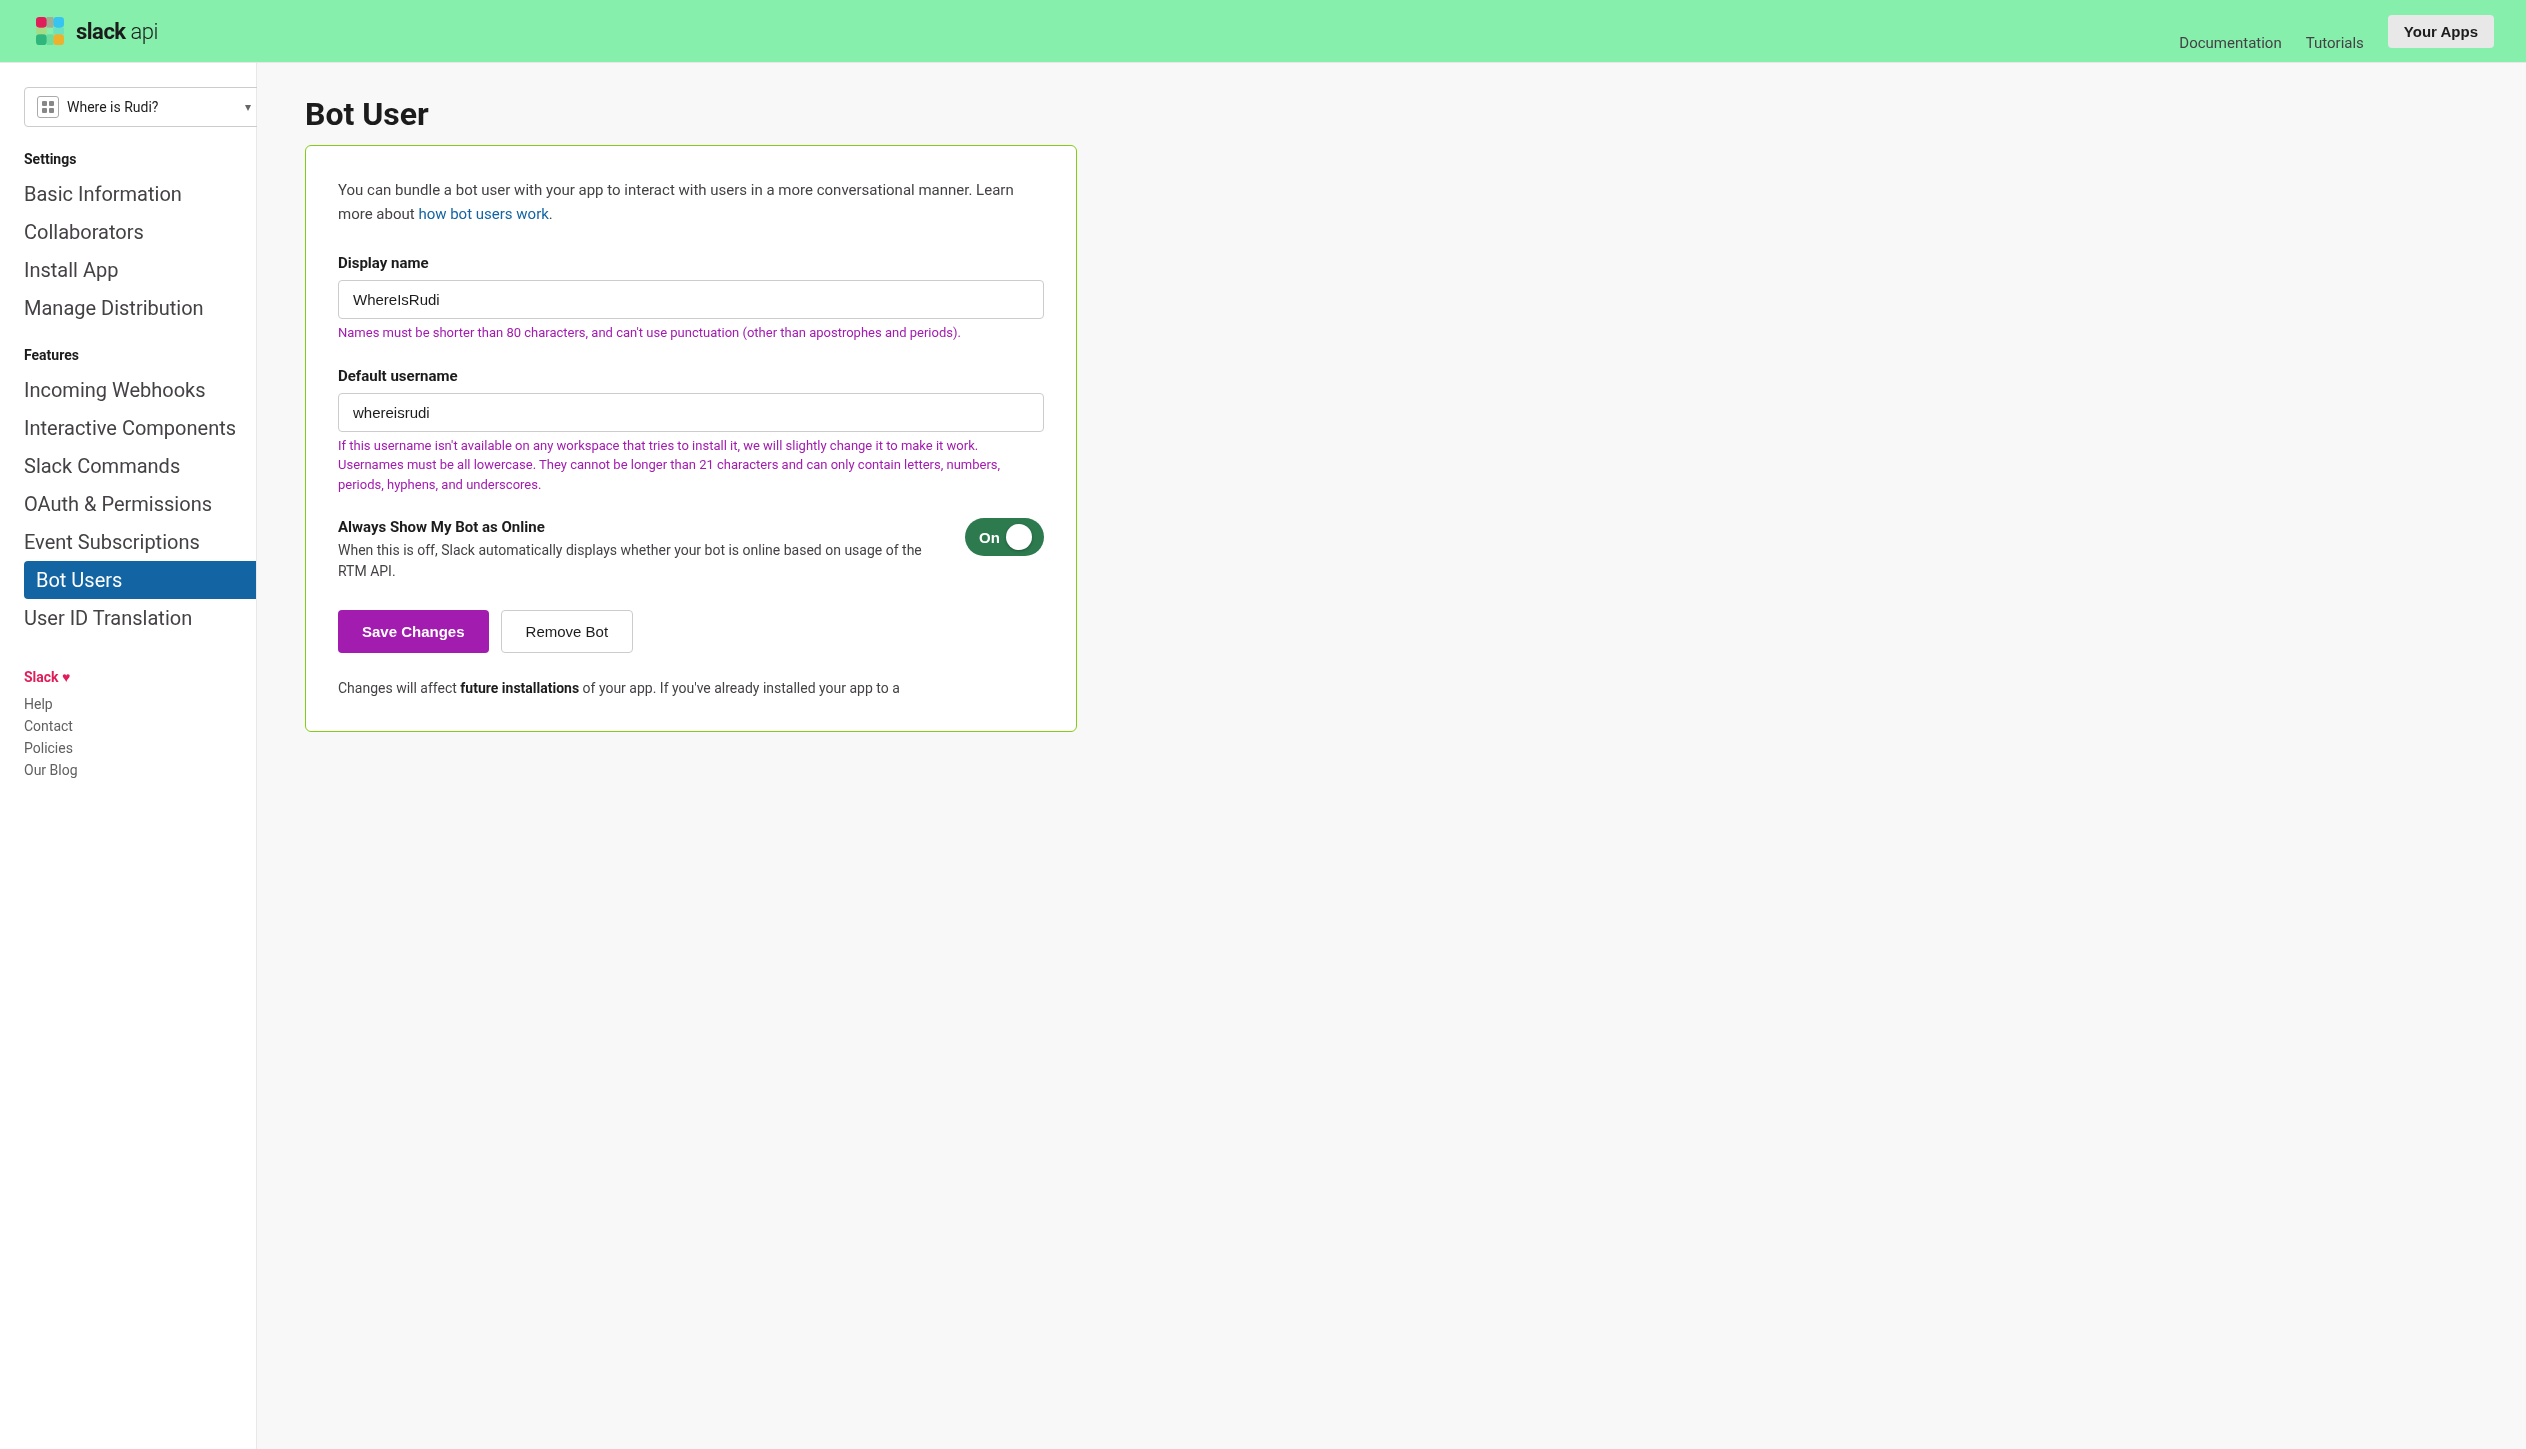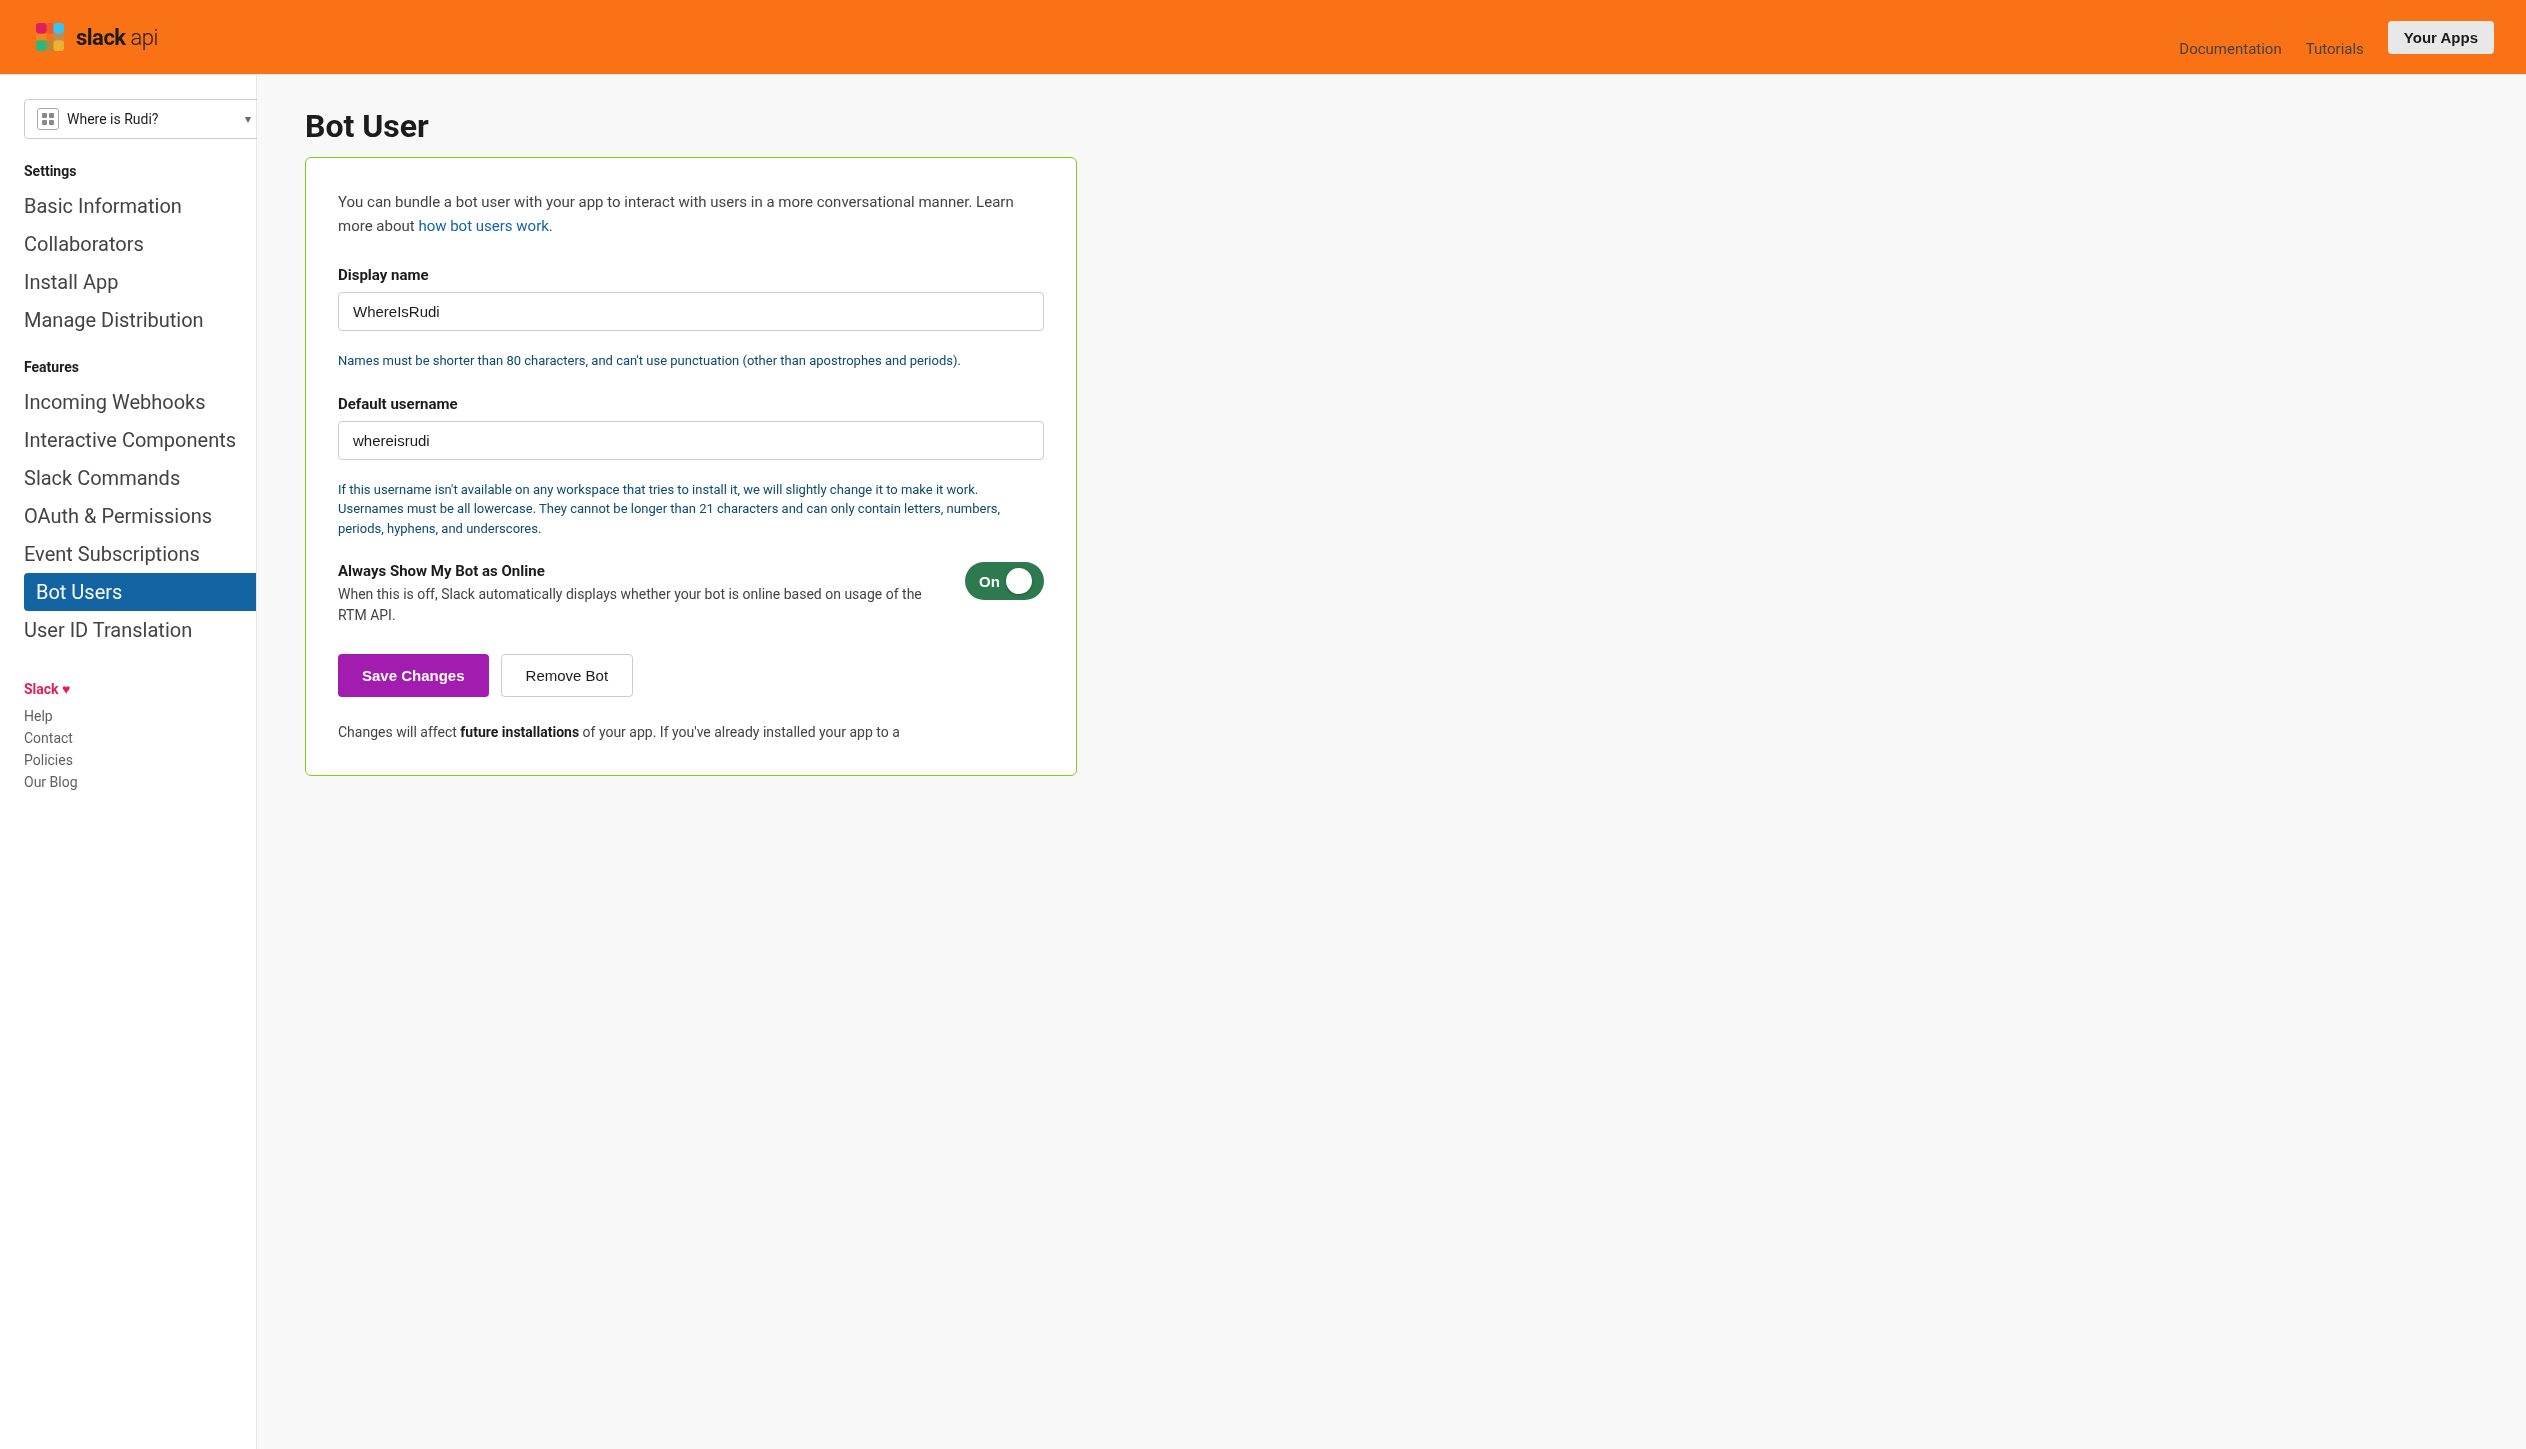--- a/index.html
+++ b/index.html
@@ -9,23 +9,23 @@
       color: #1d1c1d;
       background: #fff;
     }
 
     
     .header {
       display: flex;
       align-items: center;
       justify-content: space-between;
       padding: 0 32px;
-      height: 75px;
+      height: 63px;
       border-bottom: 1px solid #e8e8e8;
-      background: #f97316;
+      background: #86efac;
     }
     .header-logo {
       display: flex;
       align-items: center;
       gap: 8px;
     }
     .slack-logo-icon {
       width: 36px;
       height: 36px;
     }
@@ -199,22 +199,22 @@
       width: 100%;
       padding: 10px 14px;
       font-size: 15px;
       border: 1px solid #ccc;
       border-radius: 4px;
       color: #1d1c1d;
       outline: none;
     }
     .form-hint {
       font-size: 13px;
-      color: #0c4a6e;
-      margin-top: 20px;
+      color: #a21caf;
+      margin-top: 4px;
       line-height: 1.5;
     }
 
     
     .toggle-section {
       display: flex;
       align-items: flex-start;
       justify-content: space-between;
       margin-bottom: 28px;
       gap: 24px;

